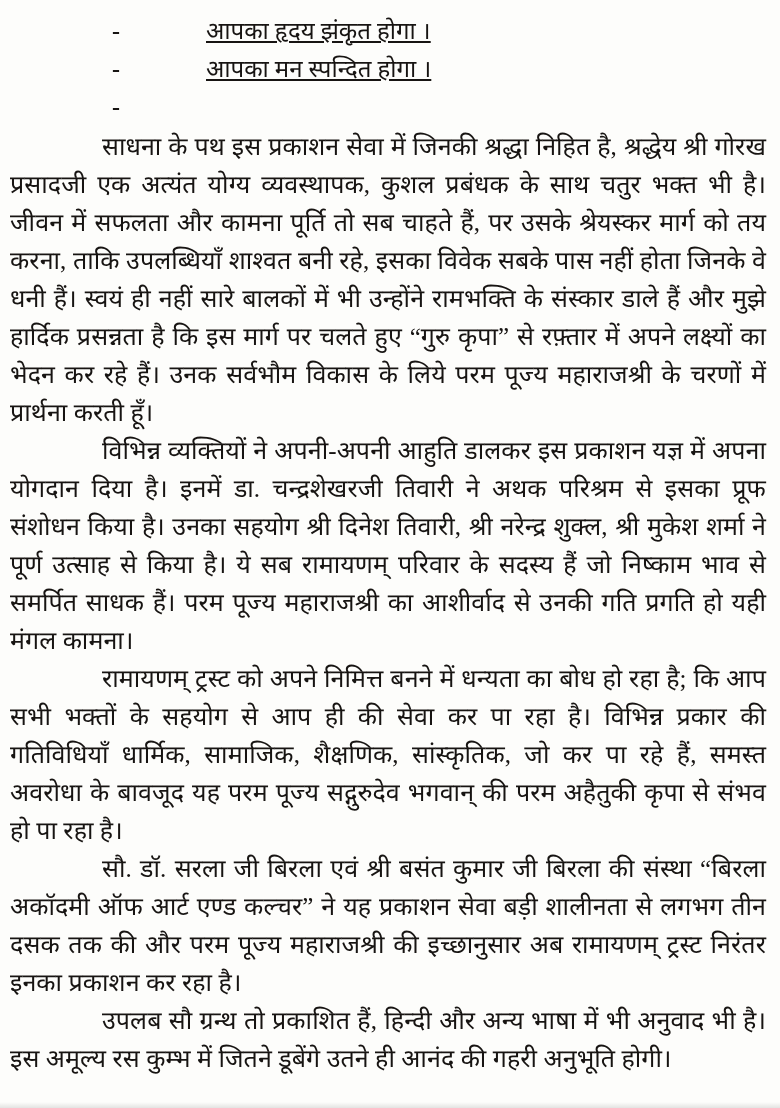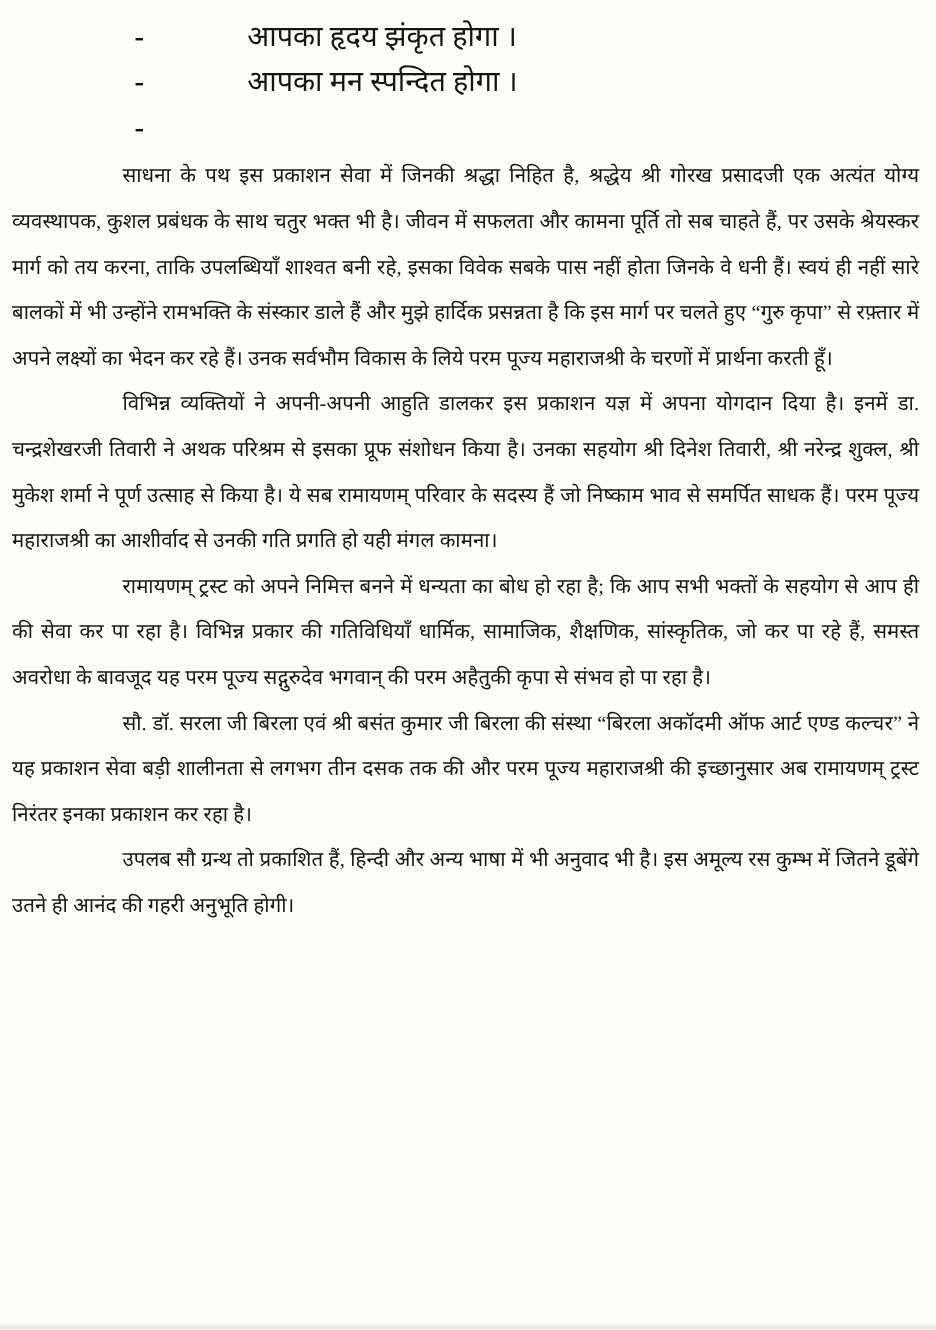--- a/index.html
+++ b/index.html
@@ -31,24 +31,25 @@
     line-height: 38px;
     white-space: nowrap;
   }
   .bullet-marker {
     flex: 0 0 94px;
     margin-left: 102px;
     font-weight: bold;
   }
   .bullet-text {
     flex: 1 1 auto;
+    text-decoration: underline;
   }
   .para {
     margin: 0;
-    font-size: 17px;
+    font-size: 25px;
     line-height: 38px;
     text-align: justify;
     text-indent: 92px;
     letter-spacing: 0.1px;
   }
   .page-edge-shadow {
     position: absolute;
     left: 0;
     bottom: 0;
     width: 100%;

